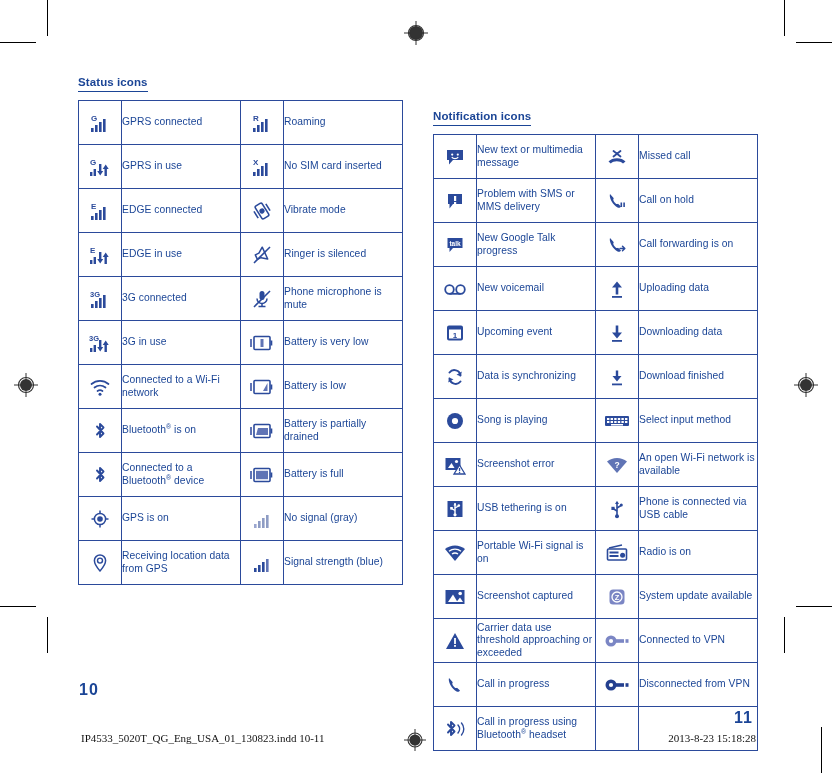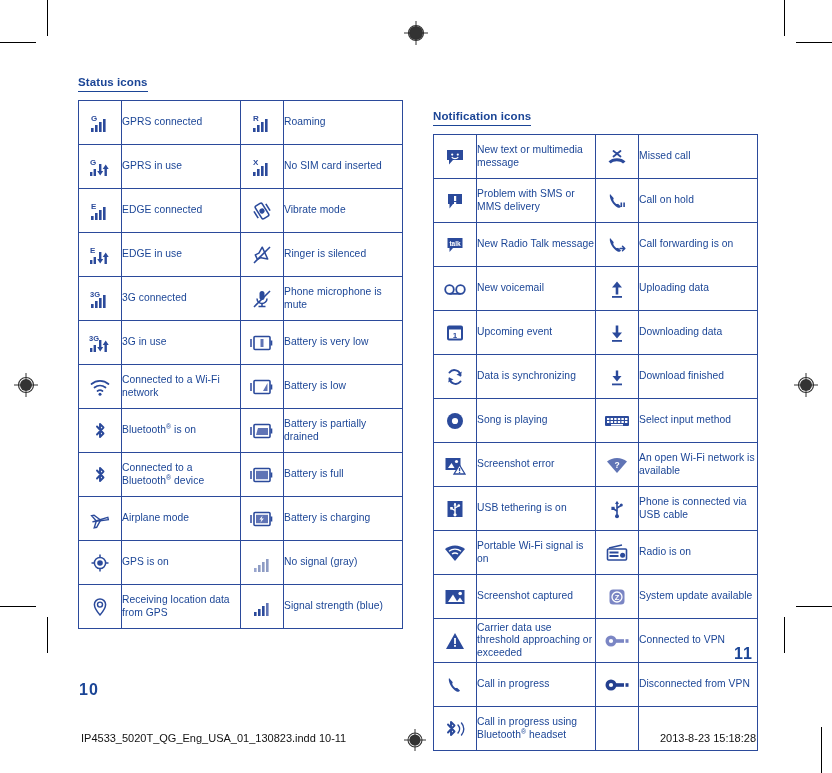--- a/index.html
+++ b/index.html
@@ -78,28 +78,28 @@
 
   
   .pagenum{
     position:absolute;
     font-size:16px;
     font-weight:bold;
     color:#1b4596;
     letter-spacing:1px;
   }
   .pagenum.left{left:79px;top:681px;}
-  .pagenum.right{right:79px;top:645px;}
+  .pagenum.right{right:79px;top:709px;}
 
   .printline{
     position:absolute;
     top:732px;
     font-size:11px;
     color:#111;
-    font-family:Liberation Sans, sans-serif;
+    font-family:Liberation Serif, serif;
     white-space:nowrap;
   }
   .printline.left{left:81px;}
   .printline.right{right:76px;}
 
   .footreg{position:absolute;left:403px;top:728px;width:24px;height:24px;}
   .botrule2{position:absolute;right:10px;top:727px;width:1px;height:46px;background:#000;}
 </style>
 </head>
 <body>
@@ -334,42 +334,20 @@
           <span class="ico"><svg width="26" height="18" viewBox="0 0 26 18">
                   <rect x="1" y="5" width="2" height="8" fill="#6074b5"></rect>
                   <rect x="5" y="2.5" width="16" height="13" rx="1" fill="none" stroke="#2b4a9b" stroke-width="1.6"></rect>
                   <rect x="21.5" y="6.5" width="1.8" height="5" fill="#2b4a9b"></rect>
                   <rect x="7" y="4.8" width="12" height="8.4" fill="#6074b5"></rect>
                 </svg></span>
         </td>
         <td class="tx">Battery is full</td>
       </tr>
 
-      <tr>
-        <td class="ic">
-          <span class="ico"><svg width="22" height="22" viewBox="0 0 22 22">
-                  <g transform="rotate(-12 11 11)">
-                    <path d="M3 12.2 L19 11 L19 13.4 L3 12.2 Z" fill="none" stroke="#2b4a9b" stroke-width="1.4"></path>
-                    <path d="M7 12.2 L3.5 6 L6 6 L11 11.8" fill="none" stroke="#2b4a9b" stroke-width="1.4"></path>
-                    <path d="M7 12.2 L3.5 18.4 L6 18.4 L11 12.6" fill="none" stroke="#2b4a9b" stroke-width="1.4"></path>
-                  </g>
-                </svg></span>
-        </td>
-        <td class="tx">Airplane mode</td>
-        <td class="ic">
-          <span class="ico"><svg width="26" height="18" viewBox="0 0 26 18">
-                  <rect x="1" y="5" width="2" height="8" fill="#6074b5"></rect>
-                  <rect x="5" y="2.5" width="16" height="13" rx="1" fill="none" stroke="#2b4a9b" stroke-width="1.6"></rect>
-                  <rect x="21.5" y="6.5" width="1.8" height="5" fill="#2b4a9b"></rect>
-                  <rect x="7" y="4.8" width="12" height="8.4" fill="#6074b5"></rect>
-                  <path d="M13.6 5.4 L10.4 9.6 L12.5 9.6 L11.4 12.8 L14.8 8.4 L12.6 8.4 Z" fill="#ffffff"></path>
-                </svg></span>
-        </td>
-        <td class="tx">Battery is charging</td>
-      </tr>
 
 
       <tr>
         <td class="ic">
           <span class="ico"><svg width="22" height="22" viewBox="0 0 22 22">
                   <circle cx="11" cy="11" r="5.6" fill="none" stroke="#2b4a9b" stroke-width="1.5"></circle>
                   <circle cx="11" cy="11" r="2.8" fill="#2b4a9b"></circle>
                   <line x1="11" y1="2.5" x2="11" y2="5" stroke="#2b4a9b" stroke-width="1.5"></line>
                   <line x1="11" y1="17" x2="11" y2="19.5" stroke="#2b4a9b" stroke-width="1.5"></line>
                   <line x1="2.5" y1="11" x2="5" y2="11" stroke="#2b4a9b" stroke-width="1.5"></line>
@@ -454,21 +432,21 @@
         <td class="tx">Call on hold</td>
       </tr>
 
       <tr>
         <td class="ic">
           <span class="ico"><svg width="20" height="20" viewBox="0 0 20 20">
                   <path d="M2.5 3 H17.5 V13 H8 L4.5 17 V13 H2.5 Z" fill="#2b4a9b"></path>
                   <text x="10" y="10.5" text-anchor="middle" font-family="Liberation Sans,sans-serif" font-size="6.5" font-weight="bold" fill="#fff">talk</text>
                 </svg></span>
         </td>
-        <td class="tx">New Radio Talk message</td>
+        <td class="tx">New Google Talk progress</td>
         <td class="ic">
           <span class="ico"><svg width="22" height="20" viewBox="0 0 22 20">
                   <path d="M4 3 C3 6 5.5 12 10 15.5 C12.5 17.5 14 17 15 15.5 L12 12.8 C11 13.5 10 13 8.5 11.2 C7 9.3 7 8 7.8 7.2 Z" fill="#2b4a9b"></path>
                   <path d="M14 13.5 L18.5 13.5 M16.5 11.2 L18.8 13.5 L16.5 15.8" fill="none" stroke="#2b4a9b" stroke-width="1.5" stroke-linecap="round" stroke-linejoin="round"></path>
                 </svg></span>
         </td>
         <td class="tx">Call forwarding is on</td>
       </tr>
 
       <tr>

